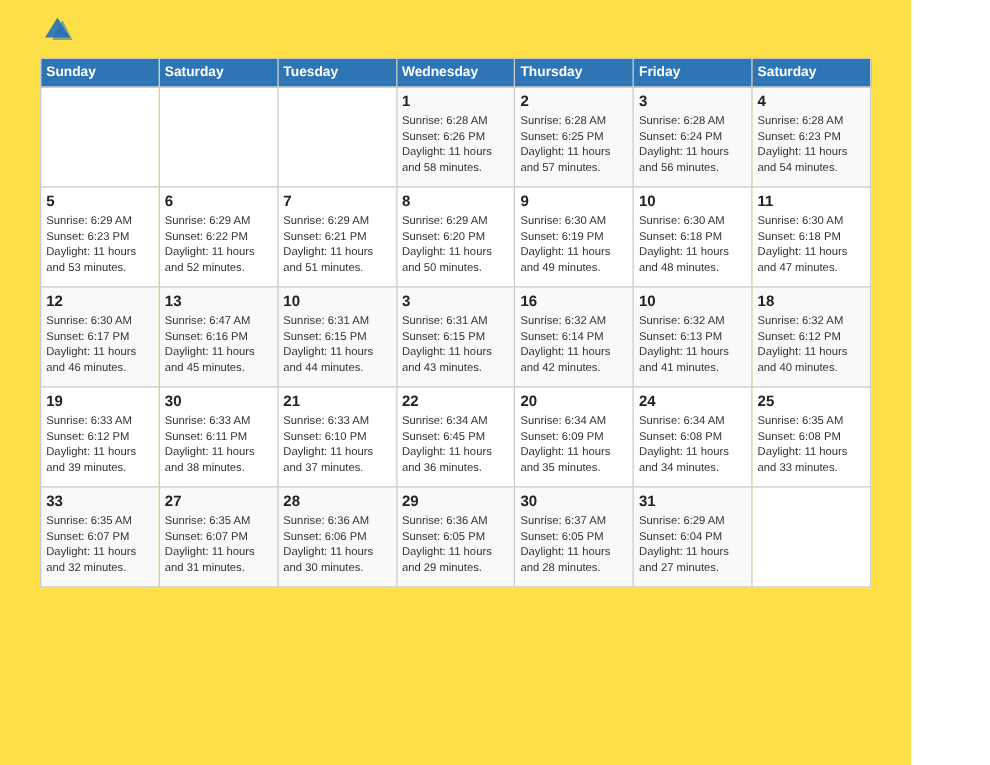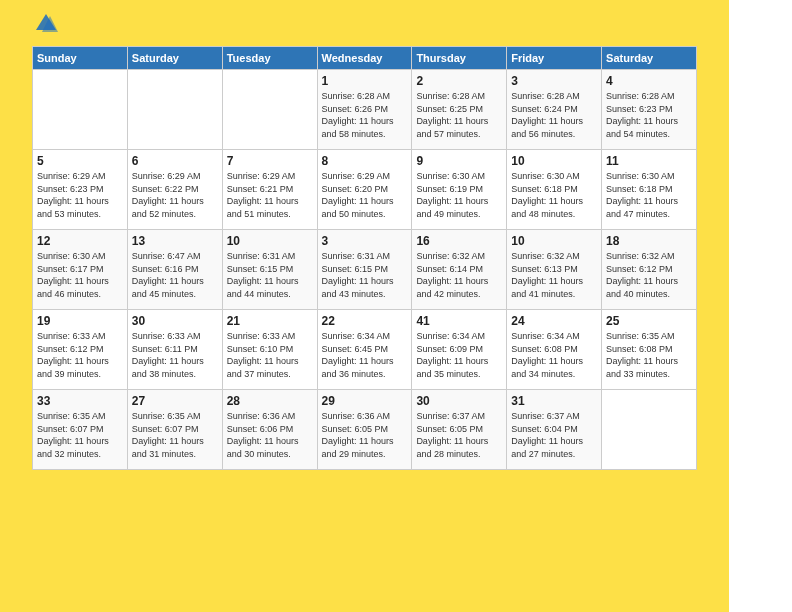--- a/index.html
+++ b/index.html
@@ -284,21 +284,21 @@
 and 37 minutes.</div>
           </td>
           <td>
             <span class="day-number">22</span>
             <div class="day-info">Sunrise: 6:34 AM
 Sunset: 6:45 PM
 Daylight: 11 hours
 and 36 minutes.</div>
           </td>
           <td>
-            <span class="day-number">41</span>
+            <span class="day-number">20</span>
             <div class="day-info">Sunrise: 6:34 AM
 Sunset: 6:09 PM
 Daylight: 11 hours
 and 35 minutes.</div>
           </td>
           <td>
             <span class="day-number">24</span>
             <div class="day-info">Sunrise: 6:34 AM
 Sunset: 6:08 PM
 Daylight: 11 hours
@@ -343,21 +343,21 @@
           </td>
           <td>
             <span class="day-number">30</span>
             <div class="day-info">Sunrise: 6:37 AM
 Sunset: 6:05 PM
 Daylight: 11 hours
 and 28 minutes.</div>
           </td>
           <td>
             <span class="day-number">31</span>
-            <div class="day-info">Sunrise: 6:37 AM
+            <div class="day-info">Sunrise: 6:29 AM
 Sunset: 6:04 PM
 Daylight: 11 hours
 and 27 minutes.</div>
           </td>
           <td class="empty-cell"></td>
         </tr>
       </tbody>
   </table>
 </div>
 

